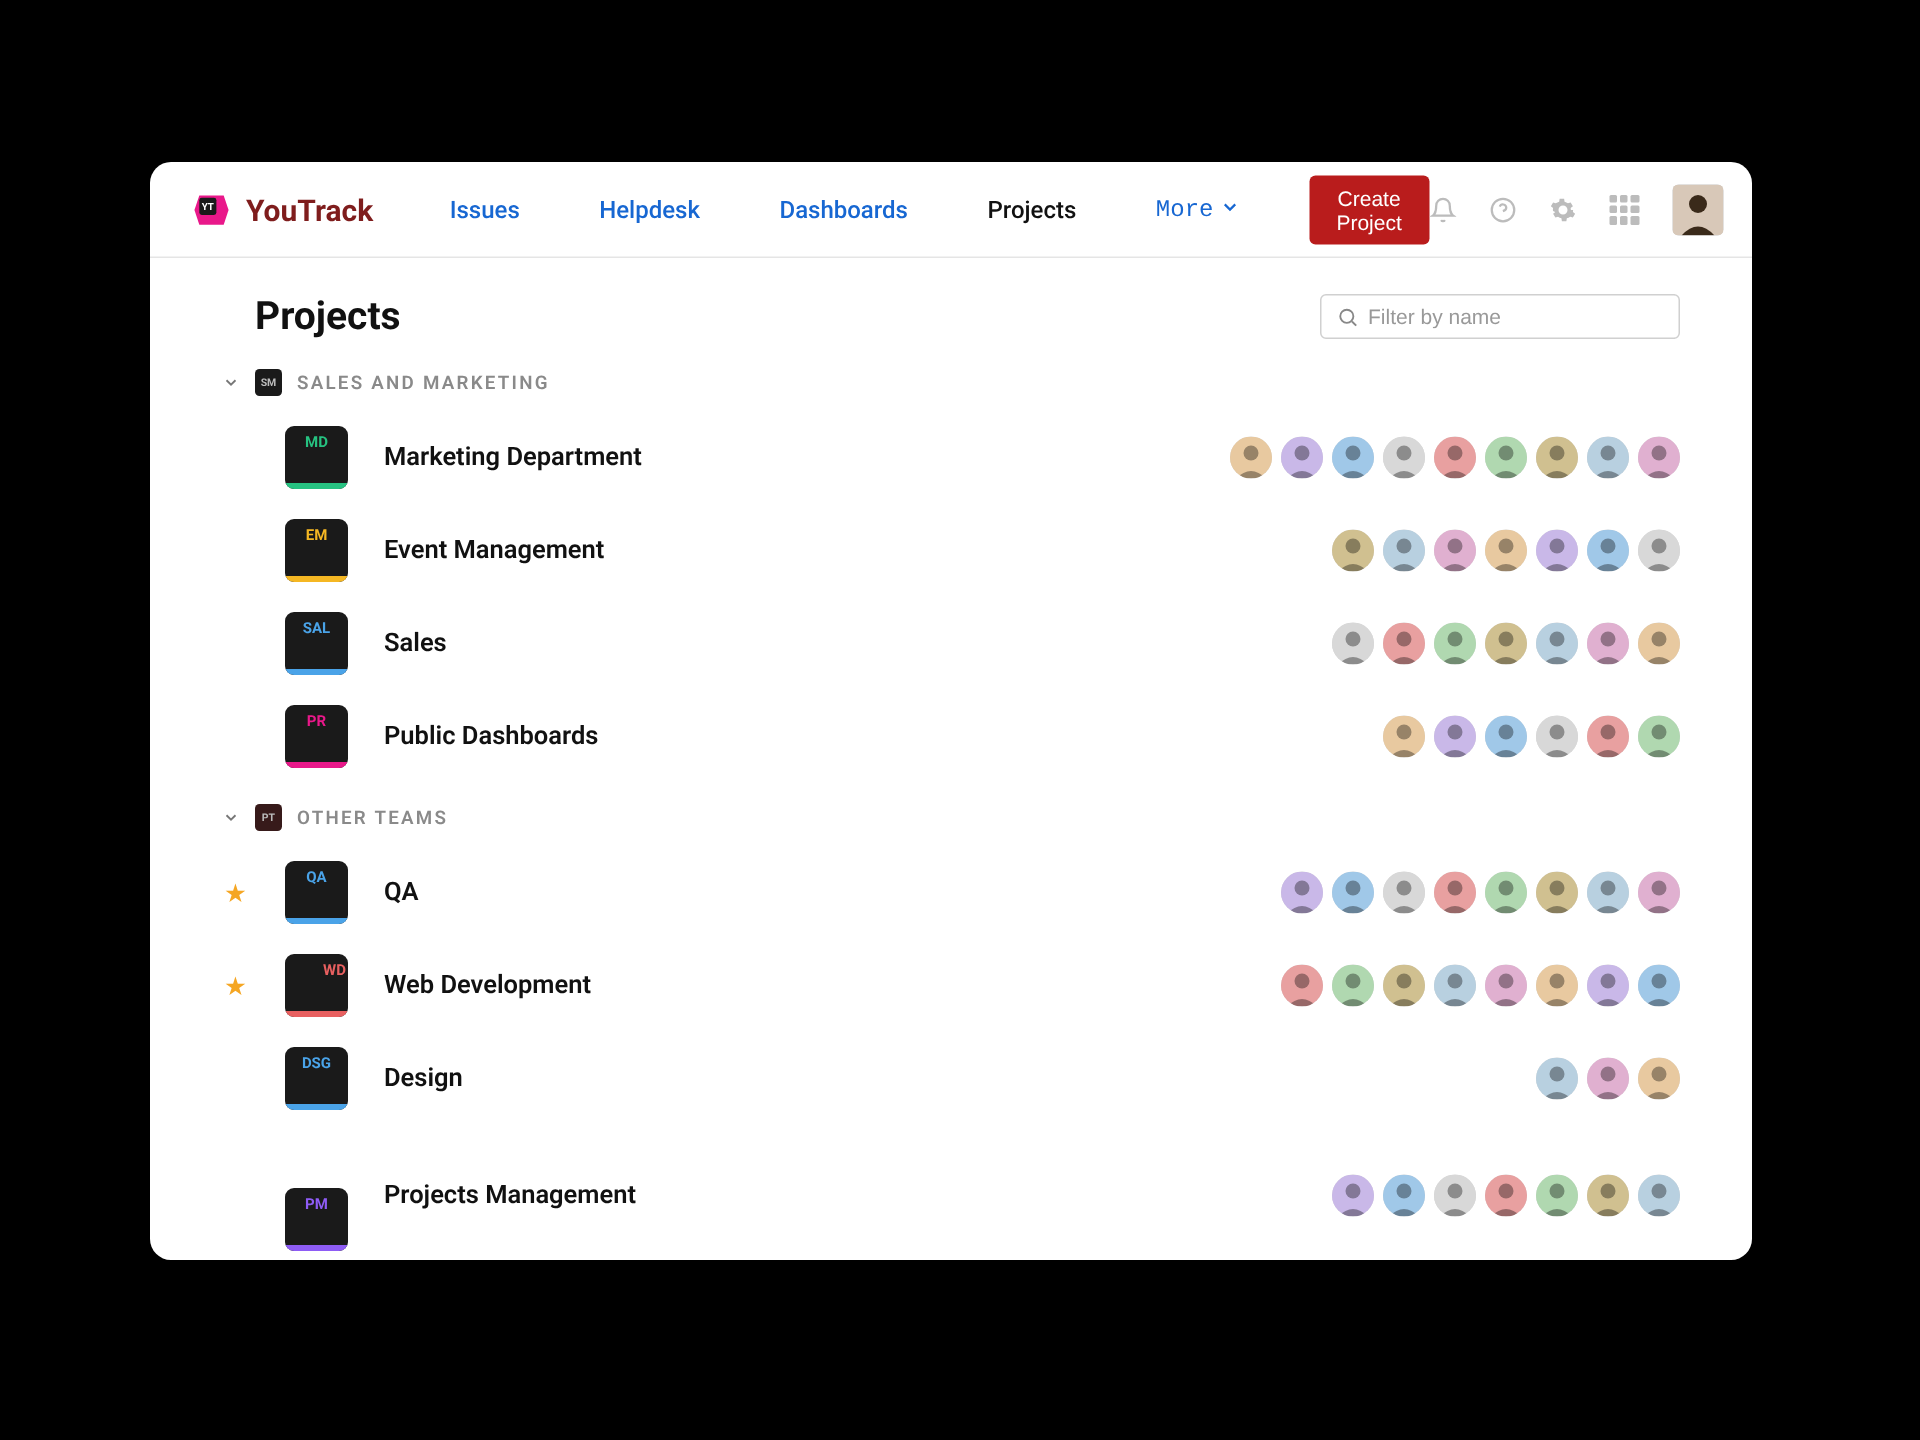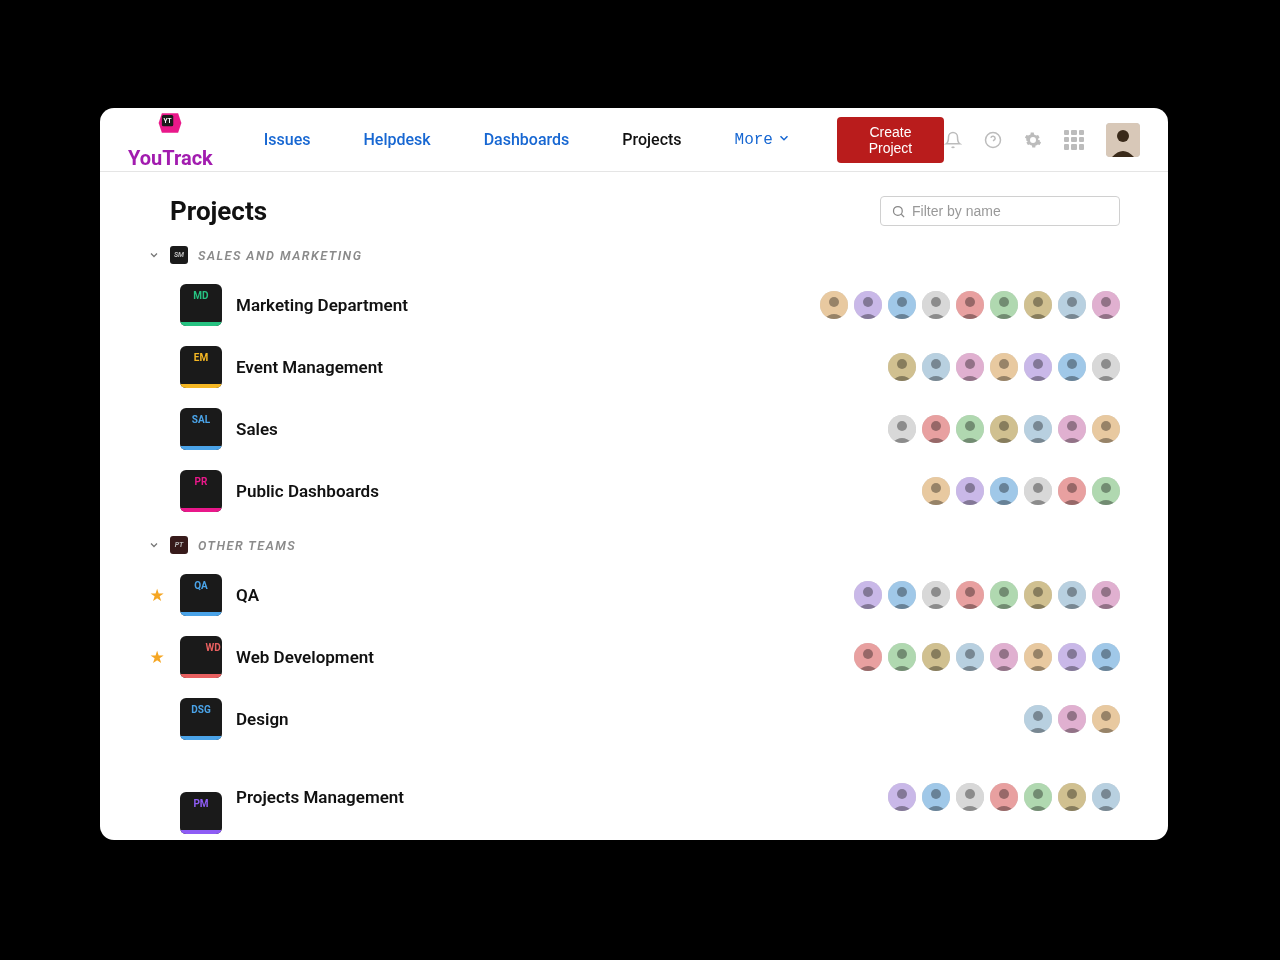--- a/index.html
+++ b/index.html
@@ -30,32 +30,31 @@
     display: flex;
     align-items: center;
     padding: 0 28px;
     border-bottom: 1px solid #e5e5e5;
   }
   .logo {
     display: flex;
     align-items: center;
     gap: 10px;
     margin-right: 28px;
-    flex-direction: column;
   }
   .logo-mark {
     width: 26px;
     height: 26px;
     position: relative;
   }
   .logo-mark svg { width: 100%; height: 100%; }
   .logo-text {
     font-size: 20px;
     font-weight: 700;
-    color: #a21caf;
+    color: #7f1d1d;
   }
   .nav {
     display: flex;
     align-items: center;
     gap: 30px;
   }
   .nav-item {
     font-size: 16px;
     font-weight: 500;
     color: #1767d2;
@@ -156,21 +155,20 @@
     color: #555;
   }
   .search-box input::placeholder { color: #999; }
   
   .group-header {
     display: flex;
     align-items: center;
     gap: 10px;
     margin: 14px 0 10px 0;
     cursor: pointer;
-    font-style: italic;
   }
   .group-chev {
     width: 12px;
     height: 12px;
     color: #777;
   }
   .group-icon {
     width: 18px;
     height: 18px;
     border-radius: 3px;
@@ -187,21 +185,21 @@
     font-weight: 600;
     letter-spacing: 1.5px;
     color: #8a8a8a;
     text-transform: uppercase;
   }
   
   .project-row {
     display: flex;
     align-items: center;
     padding: 10px 0;
-    gap: 14px;
+    gap: 24px;
   }
   .star-col {
     width: 18px;
     display: flex;
     justify-content: center;
   }
   .star {
     color: #f5a623;
     font-size: 17px;
   }

